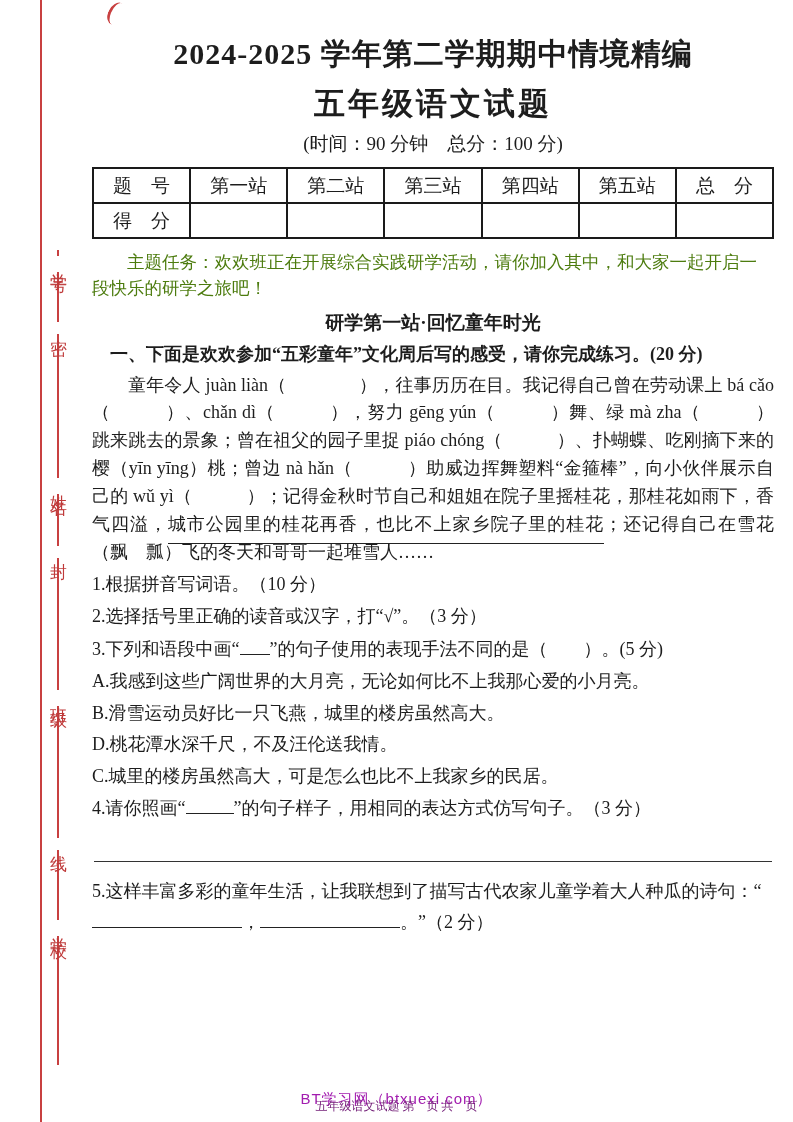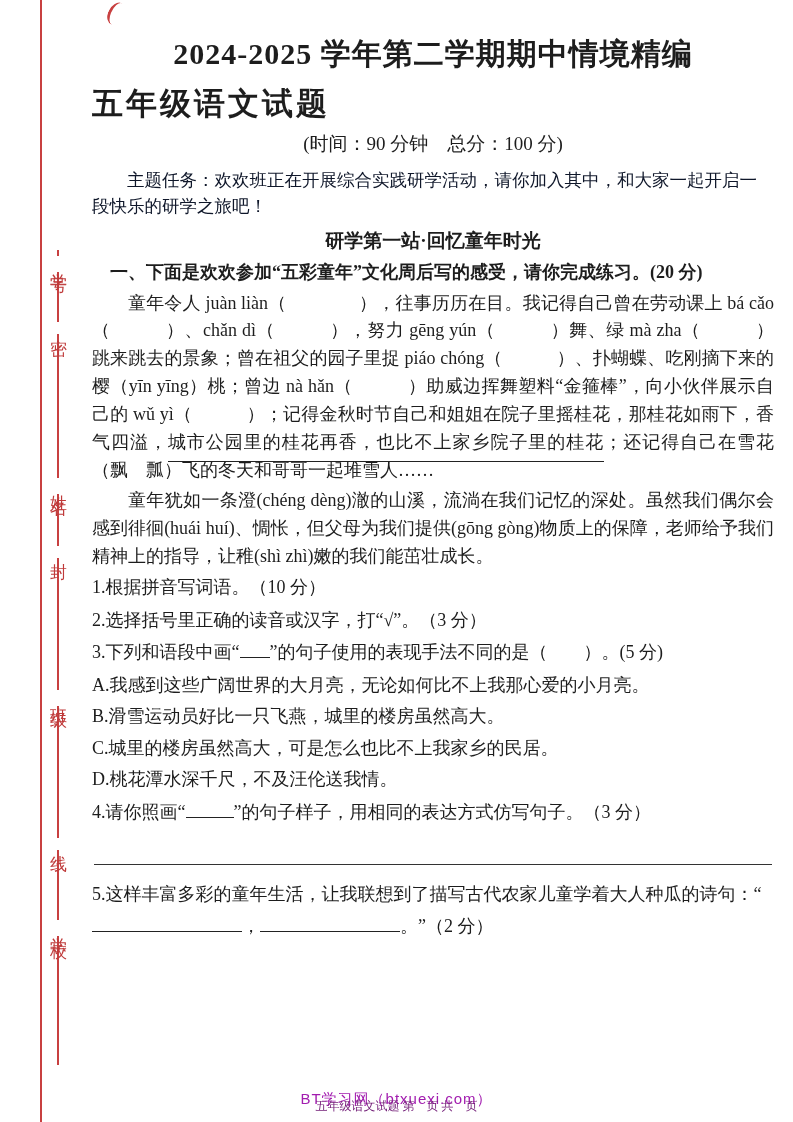--- a/index.html
+++ b/index.html
@@ -10,28 +10,28 @@
   .margin-line{position:absolute;left:40px;top:0;width:2px;height:1122px;background:#c84040;}
   .seal-rule{position:absolute;left:57px;top:250px;width:2px;height:815px;background:#c84040;}
   .sealchar{position:absolute;left:47px;writing-mode:vertical-rl;text-orientation:upright;
             color:#bf3a3a;font-size:17px;letter-spacing:4px;background:#fff;padding:4px 0;z-index:2;}
   .corner-mark{position:absolute;left:108px;top:2px;width:15px;height:24px;
                border-left:3px solid #c84040;border-radius:60% 40% 50% 50%;transform:rotate(22deg);}
 
   
   .main{position:absolute;left:92px;top:22px;width:682px;}
   .title1{font-size:30px;font-weight:bold;text-align:center;margin:12px 0 2px;letter-spacing:1px;}
-  .title2{font-size:31px;font-weight:bold;text-align:left;margin:8px 0 4px;letter-spacing:3px;}
+  .title2{font-size:31px;font-weight:bold;text-align:center;margin:8px 0 4px;letter-spacing:3px;}
   .timeline{text-align:center;font-size:19px;margin:6px 0 10px;}
 
   table.score{width:100%;border-collapse:collapse;table-layout:fixed;font-size:19px;}
   table.score th,table.score td{border:2px solid #1a1a1a;height:33px;text-align:center;
                                 font-weight:normal;padding:0;}
 
-  .task{font-size:17.5px;line-height:1.5;text-indent:2em;margin:10px 0 4px;color:#0f172a;
+  .task{font-size:17.5px;line-height:1.5;text-indent:2em;margin:10px 0 4px;color:#4d7c0f;
         font-family:"Liberation Sans","DejaVu Sans",sans-serif;}
   .station{text-align:center;font-weight:bold;font-size:19px;margin:8px 0 6px;}
   .qtitle{font-weight:bold;font-size:18px;margin:4px 18px 6px;}
 
   .para{font-size:18px;line-height:1.55;text-align:justify;text-indent:2em;margin:0 0 2px;}
   .u{border-bottom:1.5px solid #222;padding-bottom:9px;}
 
   .subq{font-size:18px;line-height:1.75;margin:1px 0;}
   .option{font-size:18px;line-height:1.75;}
 
@@ -64,40 +64,61 @@
   <span class="sealchar" style="top:838px">线</span>
   <span class="sealchar" style="top:920px">学校</span>
   <div class="corner-mark"></div>
 
   <div class="main">
 
     <div class="title1">2024-2025 学年第二学期期中情境精编</div>
     <div class="title2">五年级语文试题</div>
     <div class="timeline">(时间：90 分钟　总分：100 分)</div>
 
+    <table class="score">
+      <tbody>
+          <tr>
+        <th>题　号</th>
+        <th>第一站</th>
+        <th>第二站</th>
+        <th>第三站</th>
+        <th>第四站</th>
+        <th>第五站</th>
+        <th>总　分</th>
+      </tr>
+      <tr>
+        <td>得　分</td>
+        <td></td>
+        <td></td>
+        <td></td>
+        <td></td>
+        <td></td>
+        <td></td>
+      </tr>
+    </tbody>
+      </table>
 
     <p class="task">主题任务：欢欢班正在开展综合实践研学活动，请你加入其中，和大家一起开启一段快乐的研学之旅吧！</p>
 
     <div class="station">研学第一站·回忆童年时光</div>
 
     <div class="qtitle">一、下面是欢欢参加“五彩童年”文化周后写的感受，请你完成练习。(20 分)</div>
 
     <p class="para"><span>童年令人 juàn liàn（　　　　），往事历历在目。我记得自己曾在劳动课上 bá cǎo（　　　）、chǎn dì（　　　），努力 gēng yún（　　　）舞、绿 mà zha（　　　）跳来跳去的景象；曾在祖父的园子里捉 piáo chóng（　　　）、扑蝴蝶、吃刚摘下来的樱（yīn yīng）桃；曾边 nà hǎn（　　　）助威边挥舞塑料“金箍棒”，向小伙伴展示自己的 wǔ yì（　　　）；记得金秋时节自己和姐姐在院子里摇桂花，那桂花如雨下，香气四溢，</span><span class="u">城市公园里的桂花再香，也比不上家乡院子里的桂花</span><span>；还记得自己在雪花（飘　瓢）飞的冬天和哥哥一起堆雪人……</span></p>
 
-    <p class="para">童年犹如一条澄(chéng dèng)澈的山溪，流淌在我们记忆的深处。虽然我们偶尔会感到徘徊(huái huí)、惆怅，但父母为我们提供(gōng gòng)物质上的保障，老师给予我们精神上的指导，让稚(shì zhì)嫩的我们能茁壮成长。</p>
 
     <div class="subq">1.根据拼音写词语。（10 分）</div>
     <div class="subq">2.选择括号里正确的读音或汉字，打“√”。（3 分）</div>
 
     <div class="subq"><span>3.下列和语段中画“</span><span class="blank blank-q3"></span><span>”的句子使用的表现手法不同的是（　　）。(5 分)</span></div>
 
     <div class="option">A.我感到这些广阔世界的大月亮，无论如何比不上我那心爱的小月亮。</div>
     <div class="option">B.滑雪运动员好比一只飞燕，城里的楼房虽然高大。</div>
+    <div class="option">D.桃花潭水深千尺，不及汪伦送我情。</div>
     <div class="option">C.城里的楼房虽然高大，可是怎么也比不上我家乡的民居。</div>
-    <div class="option">D.桃花潭水深千尺，不及汪伦送我情。</div>
 
     <div class="subq"><span>4.请你照画“</span><span class="blank blank-q4"></span><span>”的句子样子，用相同的表达方式仿写句子。（3 分）</span></div>
 
     <div class="ansline"></div>
 
     <div class="subq"><span>5.这样丰富多彩的童年生活，让我联想到了描写古代农家儿童学着大人种瓜的诗句：“</span><span class="blank blank-b1"></span><span>，</span><span class="blank blank-b2"></span><span>。”（2 分）</span></div>
 
   </div>
 
   <div class="footer">

